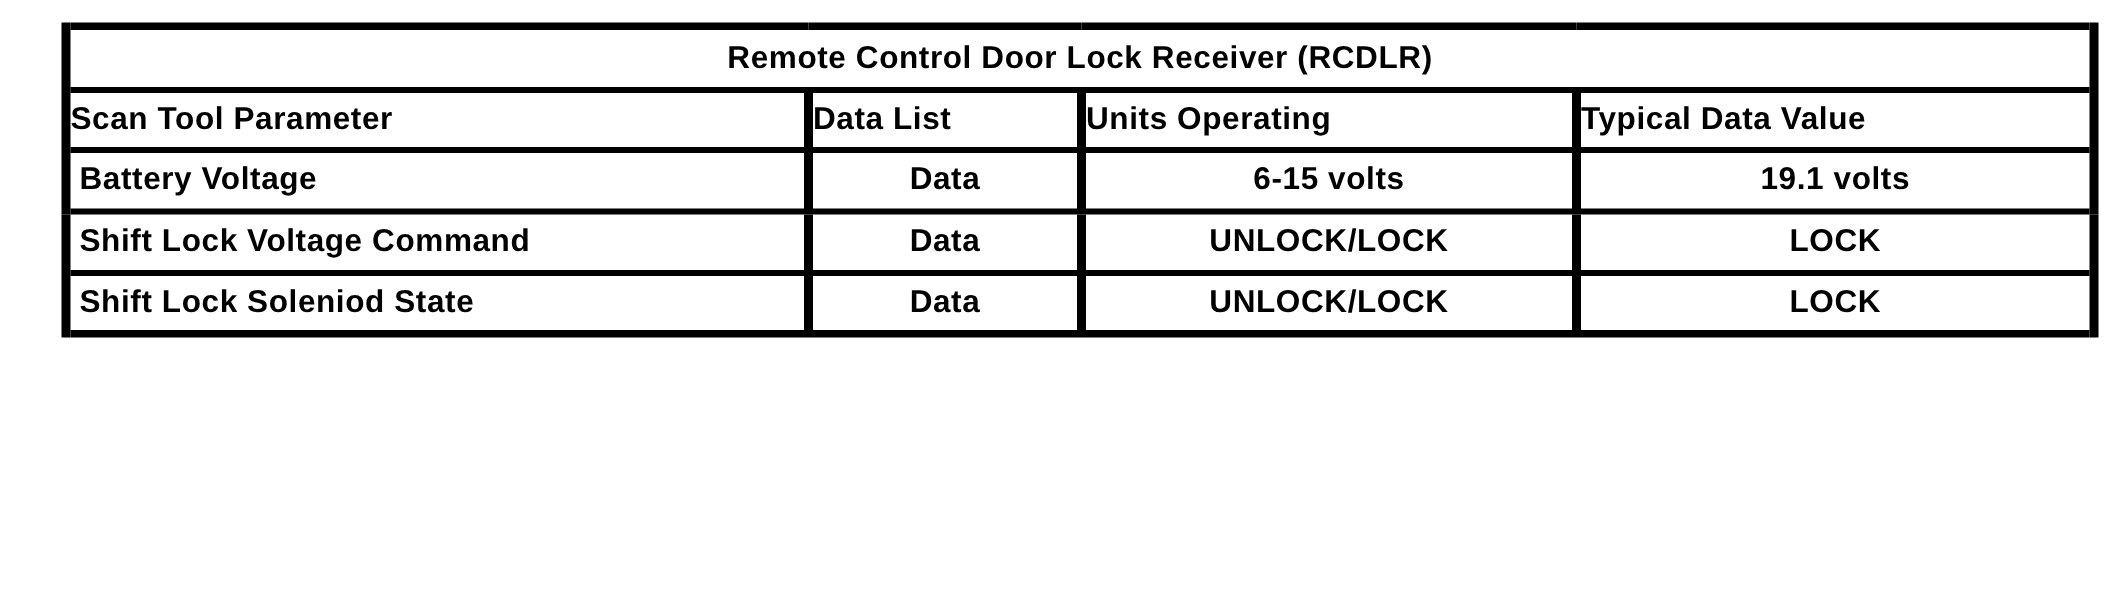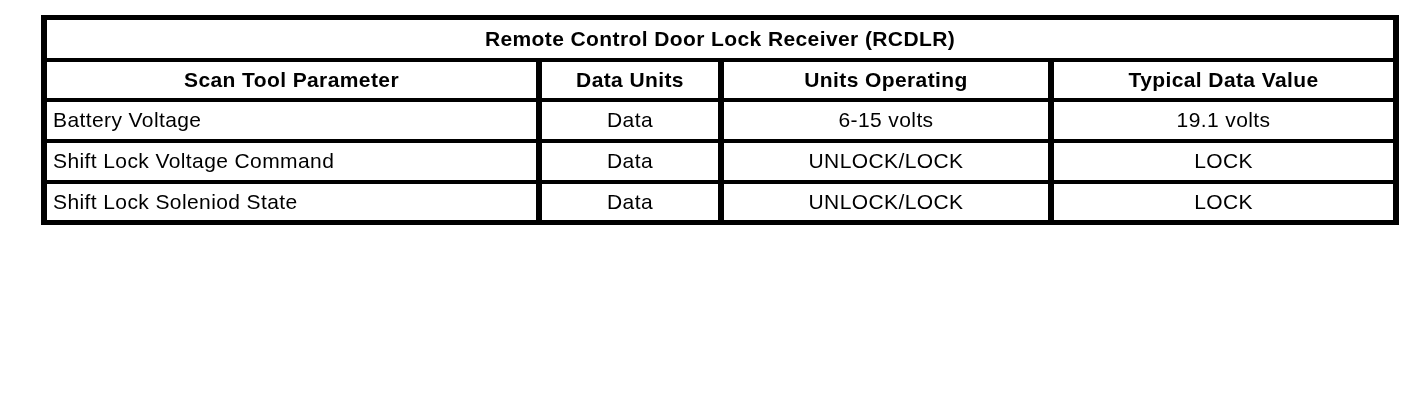--- a/index.html
+++ b/index.html
@@ -37,33 +37,33 @@
     padding: 0;
     overflow: hidden;
   }
   .title-row th {
     height: 42px;
     text-align: center;
     font-weight: bold;
   }
   .head-row th {
     height: 40px;
-    text-align: center;
+    text-align: left;
     font-weight: bold;
   }
   .cond-row td {
     height: 72px;
     text-align: center;
     font-weight: bold;
     padding: 4px 46px;
     line-height: 1.55;
   }
   .data-row td {
     height: 41px;
-    font-weight: normal;
+    font-weight: bold;
     text-align: center;
   }
   .data-row td.param {
     text-align: left;
     padding-left: 6px;
   }
   
   .dbl-bottom td { border-bottom: 10px double #000000; }
   .dbl-bottom td:last-child { border-bottom: 6px solid #000000; }
 </style>
@@ -79,21 +79,21 @@
       <col style="width:345px">
     </colgroup>
 
     <tbody>
         <tr class="title-row">
       <th colspan="4">Remote Control Door Lock Receiver (RCDLR)</th>
     </tr>
 
     <tr class="head-row">
       <th>Scan Tool Parameter</th>
-      <th>Data Units</th>
+      <th>Data List</th>
       <th>Units Operating</th>
       <th>Typical Data Value</th>
     </tr>
 
 
     <tr class="data-row">
       <td class="param">Battery Voltage</td>
       <td>Data</td>
       <td>6-15 volts</td>
       <td>19.1 volts</td>

